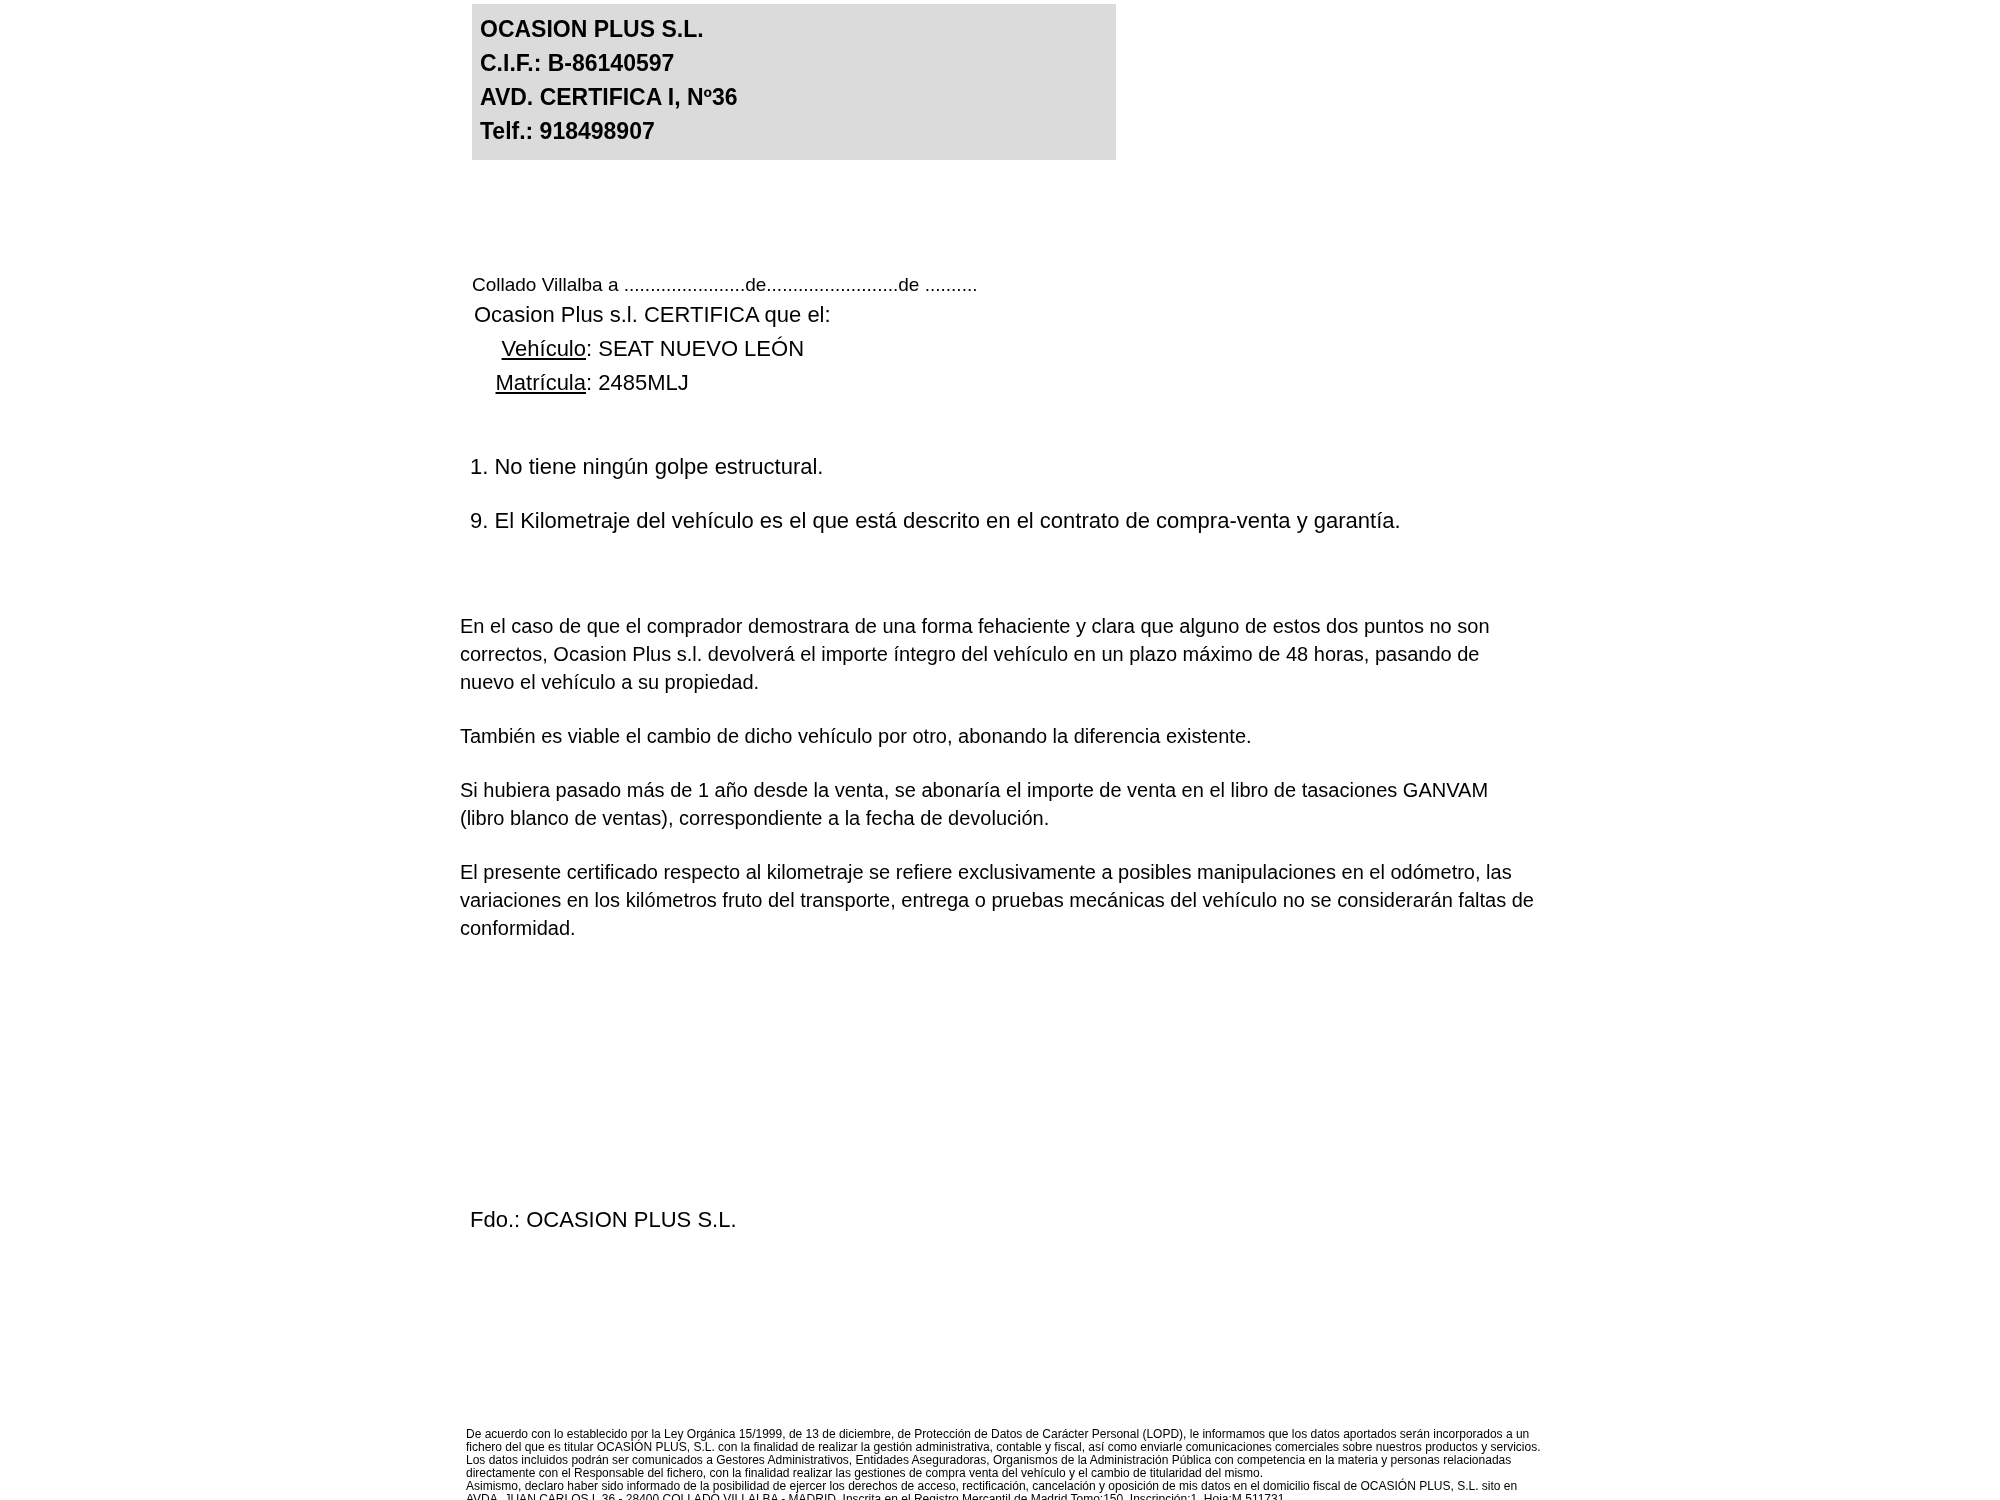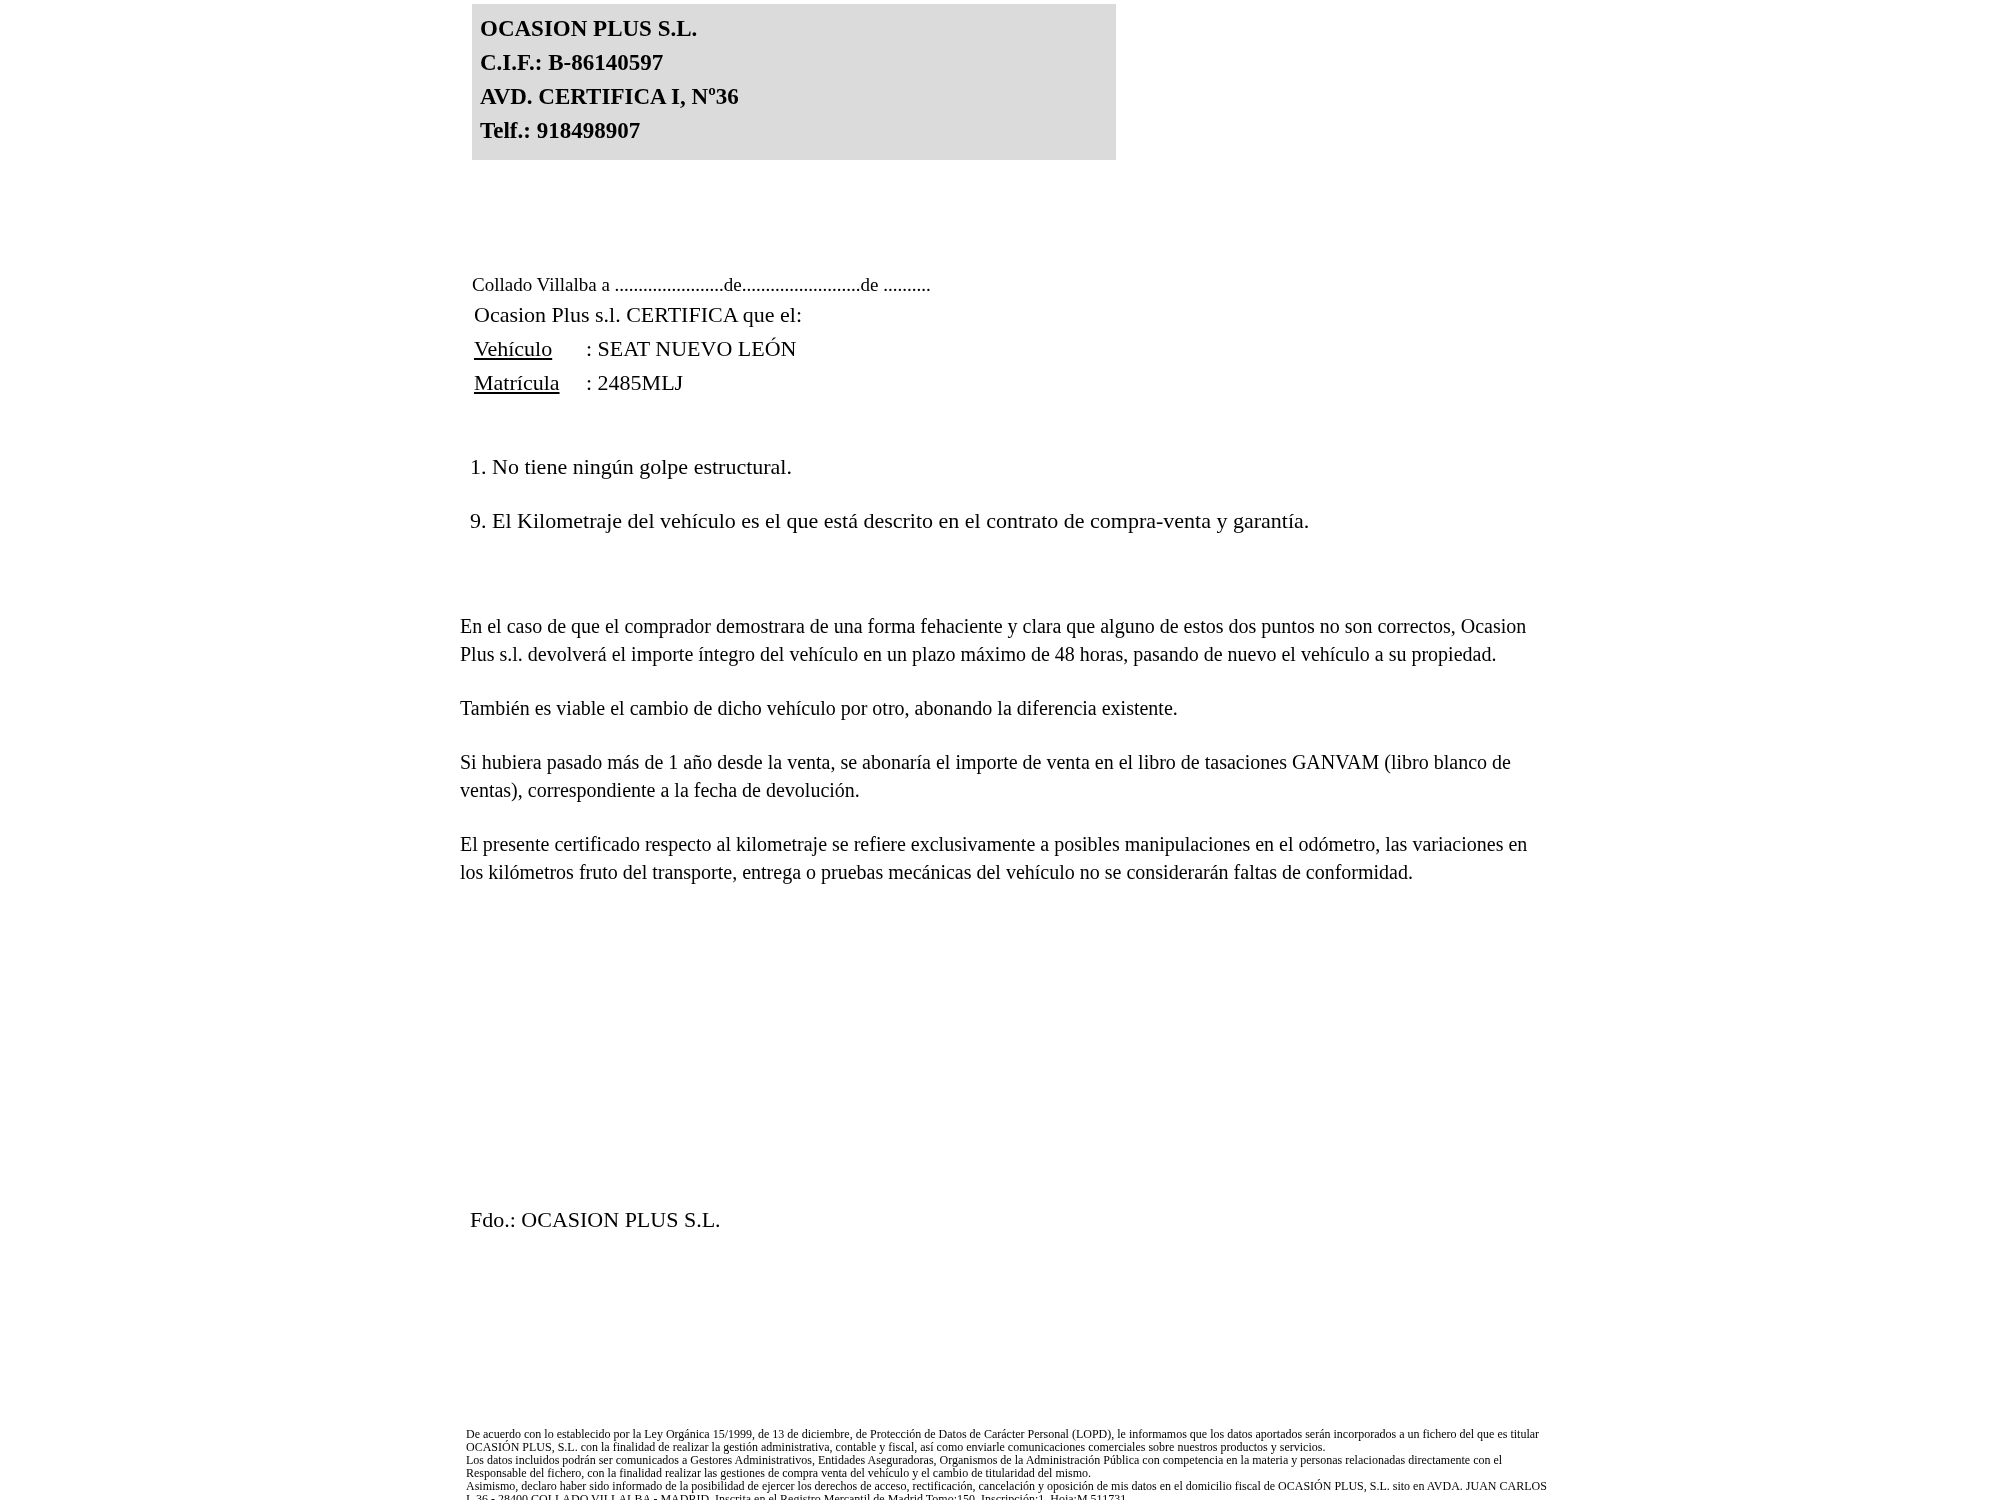--- a/index.html
+++ b/index.html
@@ -6,21 +6,21 @@
     margin: 0;
     padding: 0;
     background: #ffffff;
   }
   .page {
     position: relative;
     width: 1976px;
     height: 1500px;
     background: #ffffff;
     overflow: hidden;
-    font-family: Liberation Serif, serif;
+    font-family: Liberation Sans, sans-serif;
     color: #000000;
   }
   .header-box {
     position: absolute;
     left: 472px;
     top: 4px;
     width: 626px;
     background: #dbdbdb;
     padding: 8px 10px 12px 8px;
     font-weight: bold;
@@ -36,20 +36,21 @@
     text-align: left;
     font-size: 19px;
     margin-top: 40px;
   }
   .cert-block {
     position: absolute;
     top: 298px;
     left: 474px;
     font-size: 22px;
     line-height: 34px;
+    text-align: right;
   }
   .field-row { display: flex; }
   .field-label {
     text-decoration: underline;
     display: inline-block;
     min-width: 112px;
   }
   .points {
     position: absolute;
     top: 452px;

